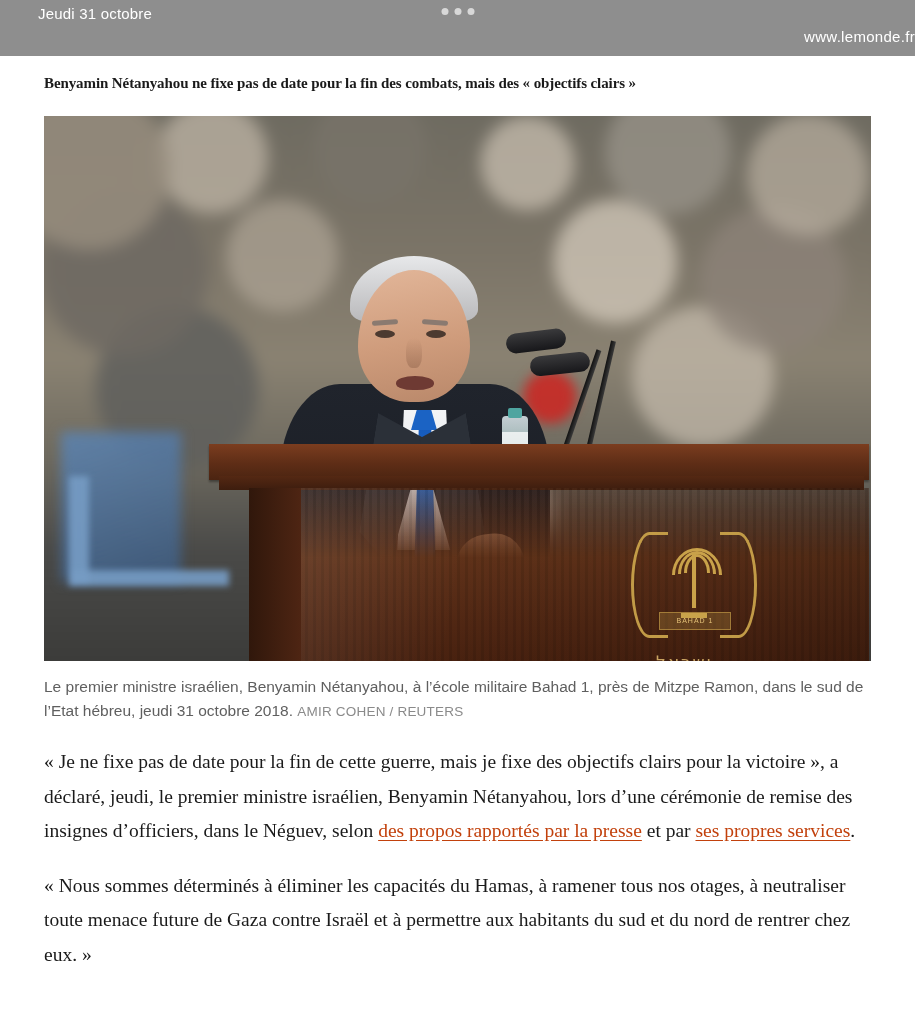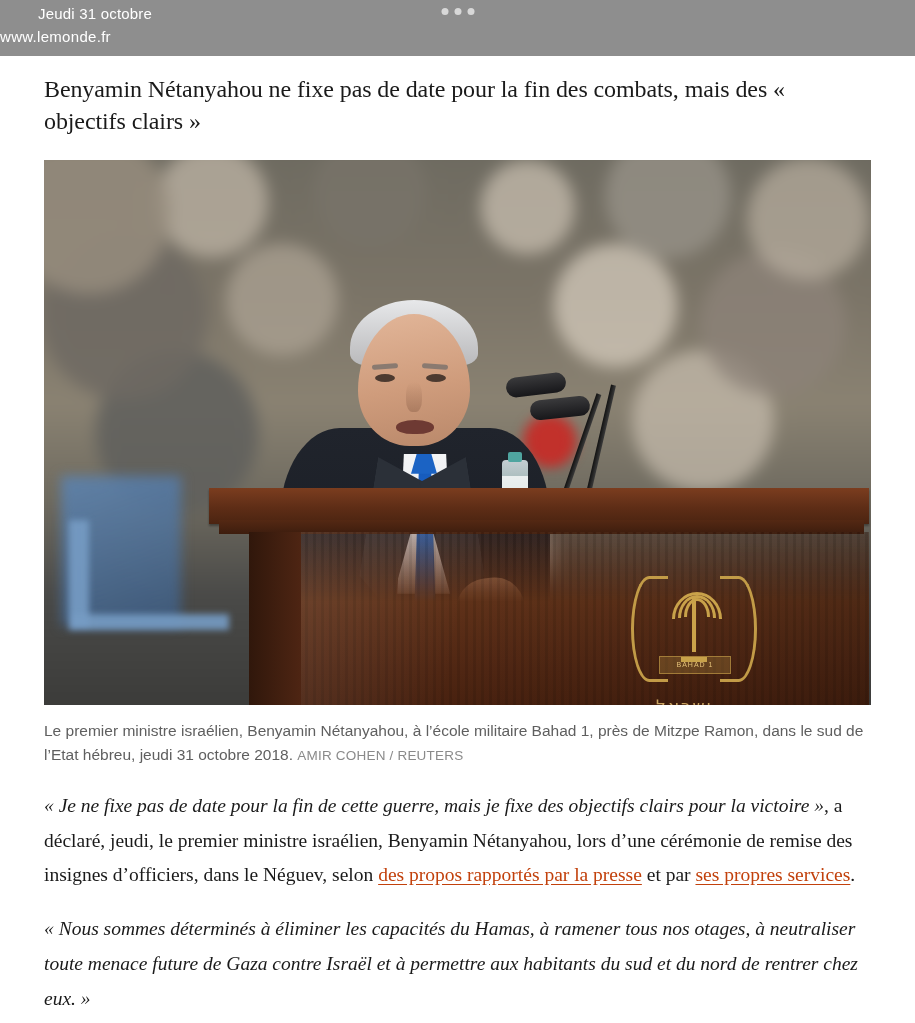--- a/index.html
+++ b/index.html
@@ -46,35 +46,35 @@
     width: 7px;
     height: 7px;
     border-radius: 50%;
     background: #d8d8d8;
   }
   .topbar-url {
     position: absolute;
     left: 0;
     right: 0;
     top: 28px;
-    text-align: left;
+    text-align: right;
     font-size: 15px;
     color: #ffffff;
     letter-spacing: 0.3px;
   }
 
   
   .article {
     padding: 0 44px;
     box-sizing: border-box;
   }
   .headline {
     font-family: "Liberation Serif", serif;
-    font-weight: normal;
-    font-size: 24px;
+    font-weight: bold;
+    font-size: 15px;
     line-height: 1.33;
     color: #1a1a1a;
     margin: 18px 0 0 0;
     letter-spacing: -0.1px;
   }
 
   .figure {
     margin: 22px 0 0 0;
     width: 100%;
   }
@@ -430,21 +430,21 @@
   }
 
   
   .body-text {
     margin: 22px 0 0 0;
     font-family: "Liberation Serif", serif;
     font-size: 19.5px;
     line-height: 1.78;
     color: #1a1a1a;
   }
-  .body-text em, .body-text .it { font-style: italic; }
+  .body-text em, .body-text .it { }
   .body-text a {
     color: #c2410c;
     text-decoration: underline;
     text-underline-offset: 3px;
   }
   .para + .para { margin-top: 0; }
 </style>
 </head>
 <body>
 

